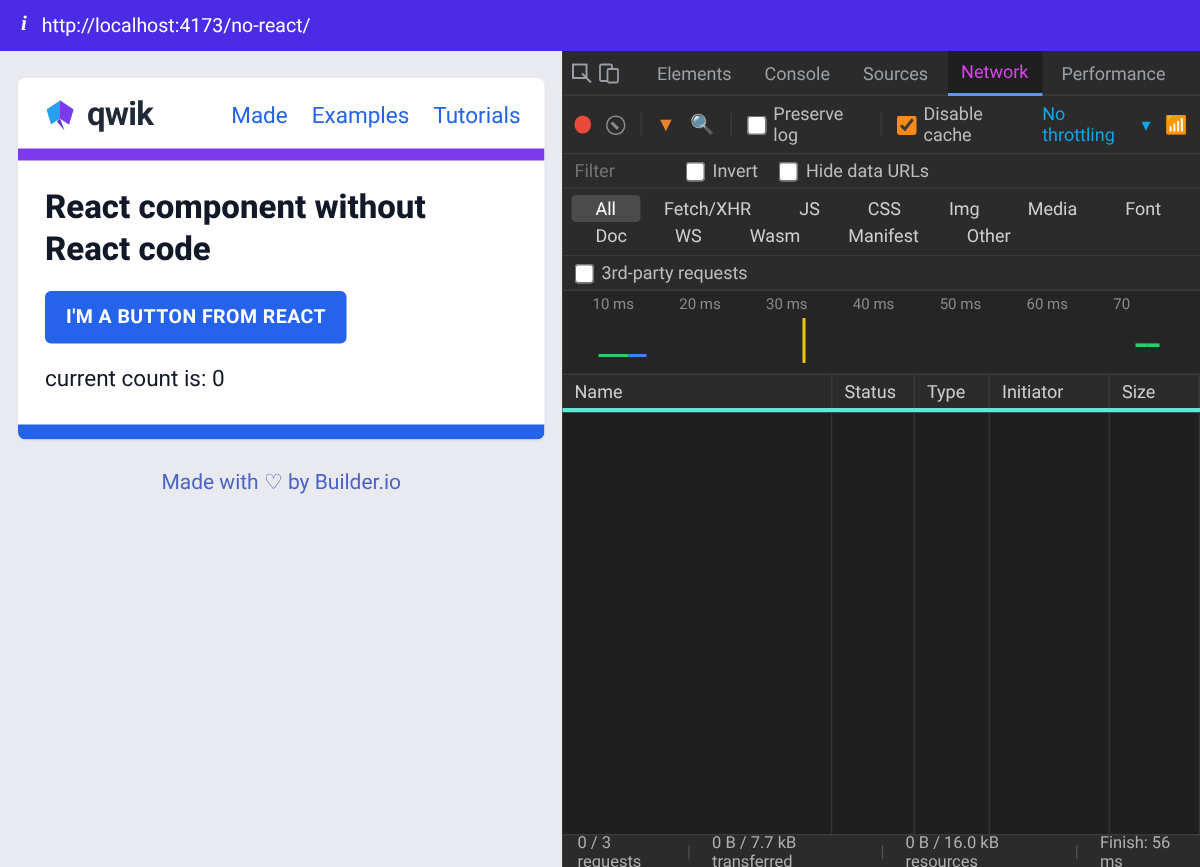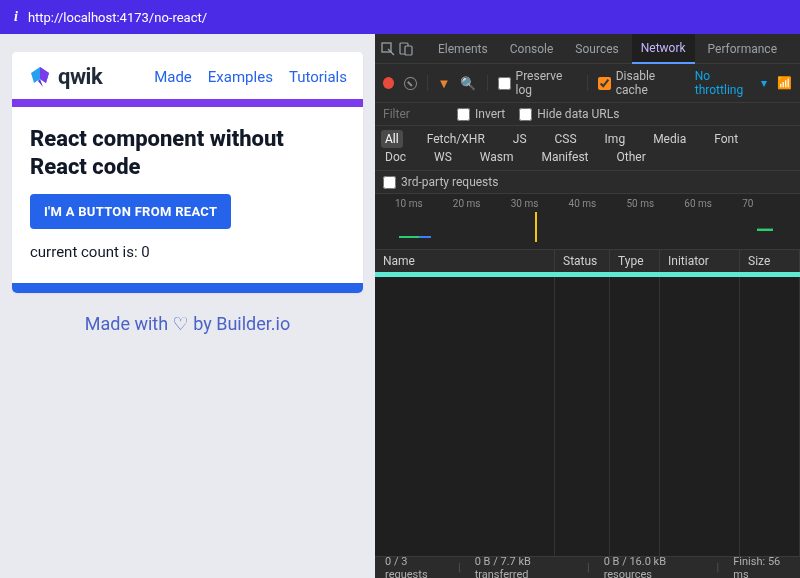--- a/index.html
+++ b/index.html
@@ -14,53 +14,53 @@
     .logo-mark { width:24px; height:24px; }
     .logo-text { font-size:22px; font-weight:700; color:#1f2937; letter-spacing:-0.5px; }
     .nav { margin-left:auto; display:flex; gap:16px; }
     .nav a { color:#2563eb; font-size:15px; text-decoration:none; cursor:pointer; }
     .purple-strip { height:8px; background:#7c3aed; }
     .card-body { padding:18px 18px 22px; }
     .headline { font-size:22px; font-weight:800; color:#111827; line-height:1.25; margin-bottom:14px; }
     .react-btn { background:#2563eb; color:#fff; border:none; border-radius:4px; padding:10px 14px; font-size:13px; font-weight:700; letter-spacing:.3px; cursor:pointer; }
     .count { margin-top:14px; font-size:15px; color:#111827; }
     .blue-strip { height:10px; background:#2563eb; }
-    .madewith { text-align:center; margin-top:20px; font-size:18px; color:#4b63c7; }
+    .madewith { text-align:center; margin-top:20px; font-size:14px; color:#4b63c7; }
     
     .devtools { flex:1; background:#242424; color:#cfcfcf; display:flex; flex-direction:column; font-size:12px; min-width:0; }
     .dt-tabs { display:flex; align-items:center; height:30px; border-bottom:1px solid #3a3a3a; background:#2b2b2b; padding:0 6px; gap:4px; }
     .dt-tabs .tool-ico { width:16px; height:16px; display:inline-flex; align-items:center; justify-content:center; color:#9aa0a6; cursor:pointer; }
     .dt-tabs .sep { width:1px; height:18px; background:#3a3a3a; margin:0 4px; }
     .dt-tab { padding:0 9px; height:30px; display:flex; align-items:center; color:#9aa0a6; cursor:pointer; white-space:nowrap; }
-    .dt-tab.active { color:#c4b5fd; border-bottom:2px solid #5b9bff; background:#1f1f1f; }
+    .dt-tab.active { color:#d946ef; border-bottom:2px solid #5b9bff; background:#1f1f1f; }
     .dt-toolbar { display:flex; align-items:center; gap:10px; padding:5px 8px; border-bottom:1px solid #3a3a3a; background:#2b2b2b; }
     .dot { width:12px; height:12px; border-radius:50%; background:#e84b3c; }
     .circ { width:13px; height:13px; border:1.5px solid #8a8a8a; border-radius:50%; position:relative; }
     .circ::after { content:""; position:absolute; left:2px; right:2px; top:50%; height:1.5px; background:#8a8a8a; transform:rotate(45deg); }
     .funnel { color:#e8842e; font-size:13px; }
     .mag { color:#9aa0a6; font-size:13px; }
     .chk { display:flex; align-items:center; gap:5px; color:#bdbdbd; }
     .chk input { accent-color:#ff8c1a; }
     .throttle { color:#0ea5e9; display:flex; align-items:center; gap:4px; }
     .wifi { color:#9aa0a6; }
     .dt-filter { display:flex; align-items:center; gap:14px; padding:4px 8px; border-bottom:1px solid #3a3a3a; background:#2b2b2b; }
     .filter-input { background:transparent; border:none; color:#e5e5e5; width:60px; outline:none; font-size:12px; }
     .dt-types { display:flex; flex-wrap:wrap; gap:0; padding:4px 6px; border-bottom:1px solid #3a3a3a; background:#2b2b2b; }
-    .type-chip { padding:2px 4px; border-radius:3px; color:#cfcfcf; cursor:pointer; margin-right:20px;text-align:center; }
+    .type-chip { padding:2px 16px; border-radius:3px; color:#cfcfcf; cursor:pointer; margin-right:0;text-align:center; }
     .type-chip.sel { background:#4b4b4b; color:#fff; }
     .dt-3rd { padding:4px 8px; border-bottom:1px solid #3a3a3a; background:#2b2b2b; }
     .timeline { height:56px; background:#252525; border-bottom:1px solid #3a3a3a; position:relative; padding-top:4px; }
     .tl-ticks { display:flex; font-size:10px; color:#8a8a8a; padding-left:20px; }
     .tl-ticks span { width:58px; }
     .tl-mark { position:absolute; top:18px; height:26px; }
     .tl-mark.g { left:24px; width:20px; border-bottom:2px solid #2ecc71; }
     .tl-mark.b { left:44px; width:12px; border-bottom:2px solid #3b82f6; }
     .tl-mark.v { left:160px; width:2px; height:30px; background:#f1c40f; }
     .tl-mark.r { left:382px; top:30px; font-size:8px; color:#2ecc71; }
-    .dt-headers { display:flex; border-bottom:5px solid #5eead4; background:#2b2b2b; }
+    .dt-headers { display:flex; border-bottom:3px solid #5eead4; background:#2b2b2b; }
     .dt-col { padding:4px 8px; color:#cfcfcf; border-right:1px solid #3a3a3a; }
     .c-name { flex:0 0 180px; } .c-status{flex:0 0 55px;} .c-type{flex:0 0 50px;} .c-init{flex:0 0 80px;} .c-size{flex:1;}
     .dt-empty { flex:1; background:#1f1f1f; display:flex; }
     .dt-empty .col { border-right:1px solid #333; }
     .dt-status { height:22px; background:#2b2b2b; border-top:1px solid #3a3a3a; display:flex; align-items:center; padding:0 10px; gap:14px; color:#b0b0b0; font-size:11px; }
     .dt-status .sepv { color:#555; }
   </style>
 </head>
 <body>
 

